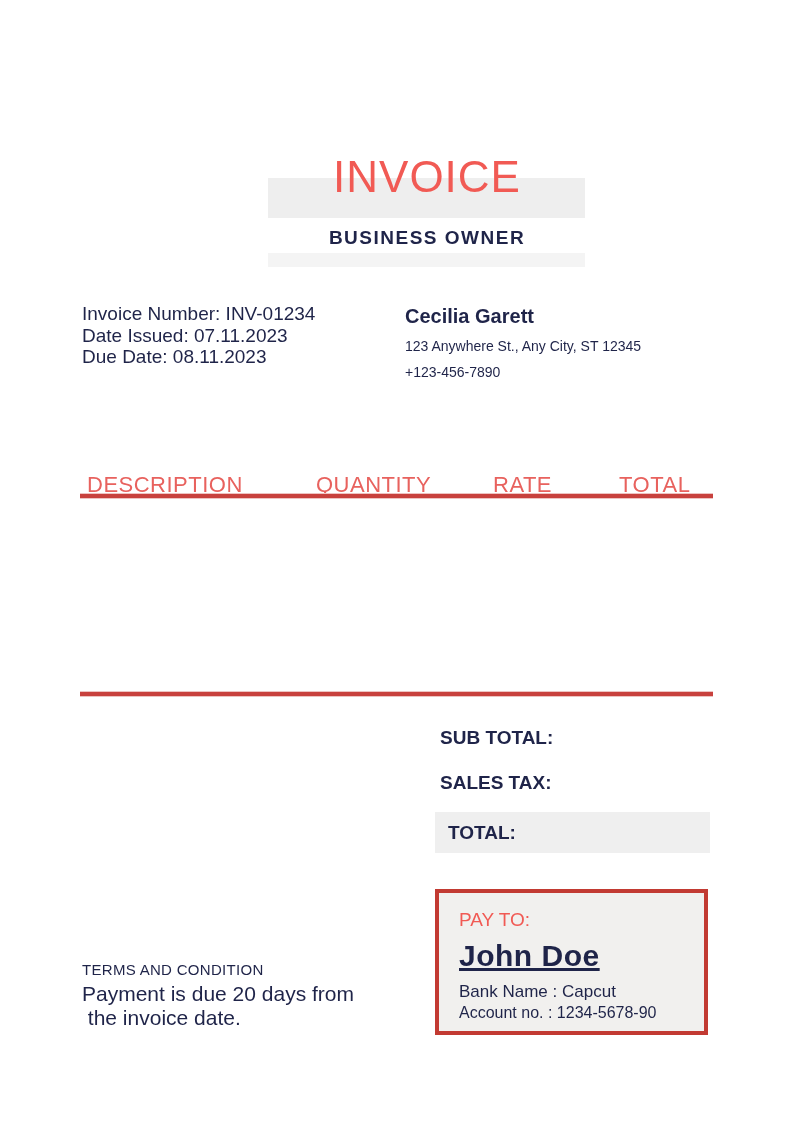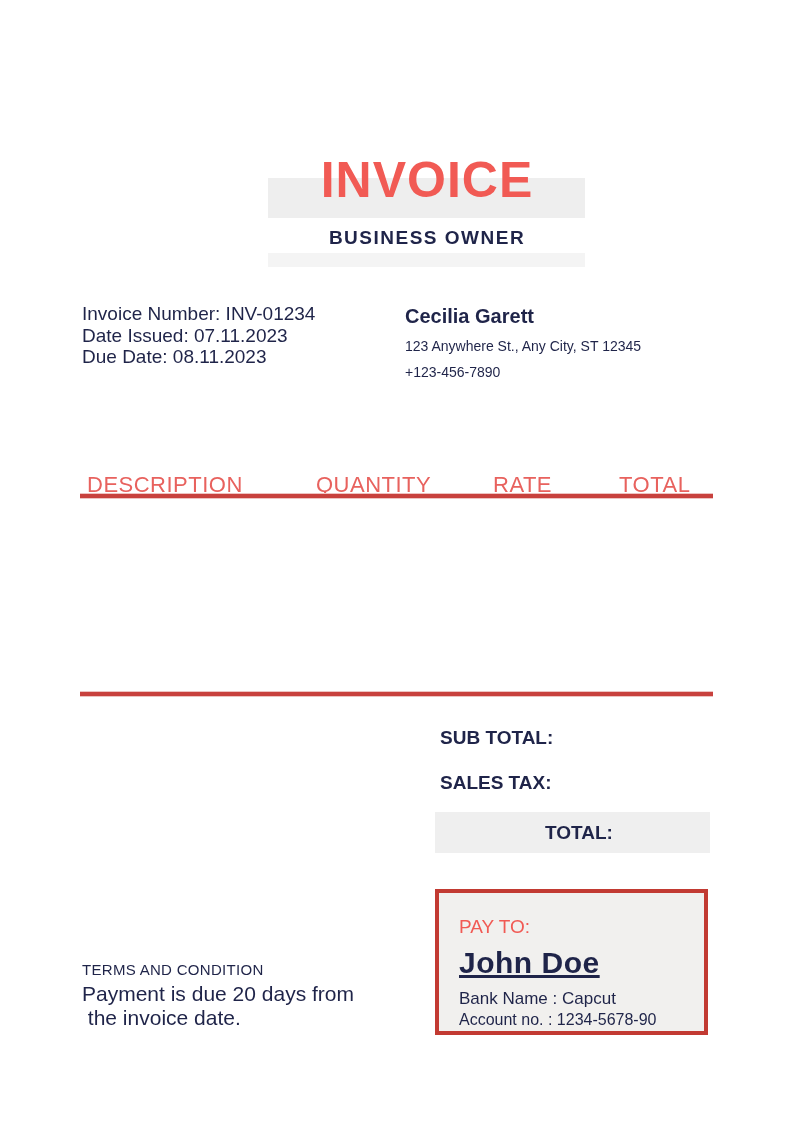--- a/index.html
+++ b/index.html
@@ -14,21 +14,21 @@
   }
 
   
   .title-bar1 {
     position:absolute; left:268px; top:178px; width:317px; height:40px;
     background: var(--bar_gray, #eeeeee); z-index:0;
   }
   .title {
     position:absolute; left:61px; top:153px; width:732px;
     margin:0; text-align:center; z-index:1;
-    font-size:50px; font-weight:700; letter-spacing:1px; line-height:1.1;
+    font-size:44px; font-weight:400; letter-spacing:1px; line-height:1.1;
     color: var(--accent, #f15a54);
   }
   .subtitle {
     position:absolute; left:61px; top:227px; width:732px;
     text-align:center; font-size:19px; font-weight:600; letter-spacing:1.5px;
     color: var(--navy, #1f2449);
   }
   .title-bar2 {
     position:absolute; left:268px; top:253px; width:317px; height:14px;
     background: var(--bar_gray_light, #f4f4f4);
@@ -68,32 +68,32 @@
   .rule-bottom { top:692px; }
 
   
   .total-label { position:absolute; font-size:19px; font-weight:700; }
   .sub-label { left:440px; top:727px; }
   .tax-label { left:440px; top:772px; }
   .total-box {
     position:absolute; left:435px; top:812px; width:275px; height:41px;
     background: var(--total_box_gray, #efefef);
     display:flex; align-items:center; box-sizing:border-box; padding-left:13px;
-    font-size:19px; font-weight:700;justify-content:center;
+    font-size:19px; font-weight:700;
   }
 
   
   .pay-box {
     position:absolute; left:435px; top:889px; width:273px; height:146px;
     box-sizing:border-box; border:4px solid var(--border_red, #c23a32);
     background: var(--paybox_bg, #f1f0ee);
     padding:16px 10px 0 20px;
   }
   .pay-heading {
-    font-size:19px; font-weight:500; margin:7px 0 8px;
+    font-size:19px; font-weight:500; margin:0 0 8px;
     color: var(--accent, #f15a54);
   }
   .pay-name { font-size:30px; font-weight:700; margin:0 0 9px; letter-spacing:0.5px;text-decoration:underline; }
   .pay-bank { font-size:17px; margin:0 0 2px; }
   .pay-account { font-size:16px; margin:0; }
 
   
   .terms-heading {
     position:absolute; left:82px; top:961px;
     font-size:15px; font-weight:500; letter-spacing:0.3px;

